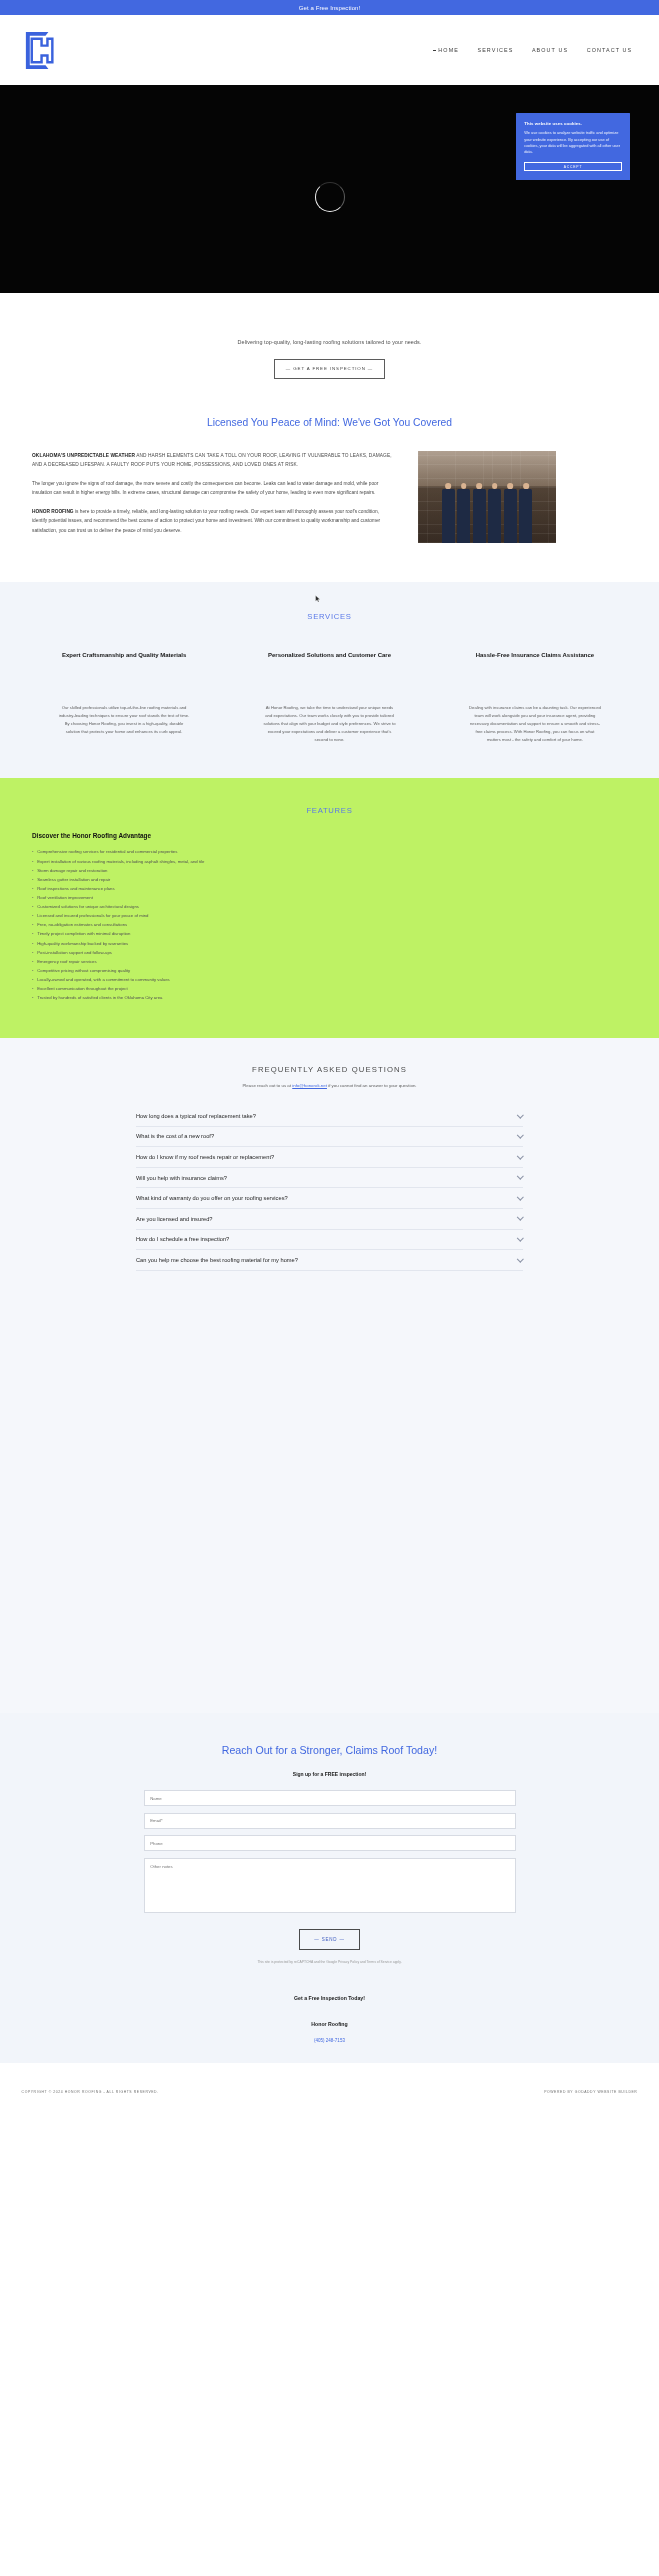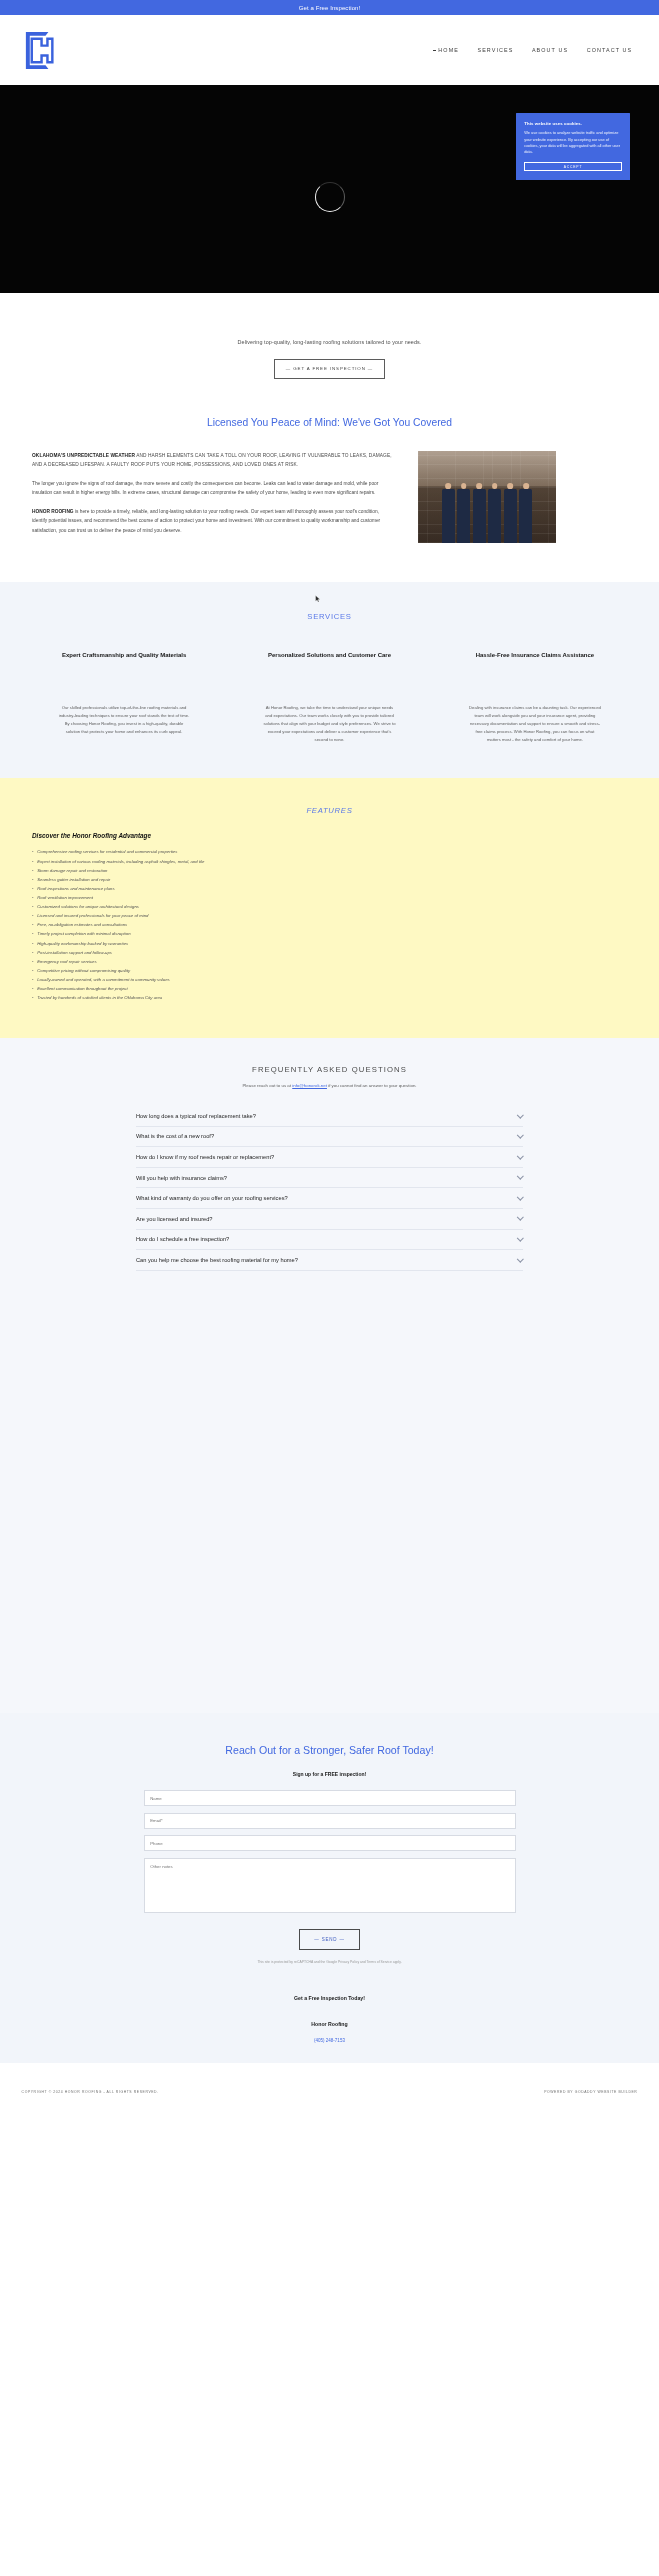--- a/index.html
+++ b/index.html
@@ -221,21 +221,21 @@
   }
   .benefit-body {
     font-size: 4.2px;
     line-height: 1.92;
     color: #5c5c5c;
     max-width: 133px;
     margin: 0 auto;
   }
 
   
-  .features-sect { background: #fef9c3; padding: 28px 0 36px; font-style: italic; }
+  .features-sect { background: #bef264; padding: 28px 0 36px; }
   .features-inner { padding: 0 32px; }
   .features-head {
     font-size: 6.4px;
     font-weight: bold;
     color: #111;
     margin: 16.5px 0 8.8px;
   }
   .feature-list { list-style: none; }
   .feature-list li {
     font-size: 4.3px;
@@ -560,21 +560,21 @@
         <span class="faq-q">Can you help me choose the best roofing material for my home?</span>
         <span class="faq-chev"></span>
       </div>
     </div>
   <svg class="cursor-arrow" style="left:315px; top:595px; position:absolute;" viewBox="0 0 12 17">
     <path d="M1 1 L1 14 L4.4 10.9 L6.6 15.6 L8.6 14.7 L6.5 10.2 L10.8 10.2 Z" fill="#2b2b2b" stroke="#ffffff" stroke-width="0.7"></path>
   </svg>
 </section>
 
 <section class="section contact-sect">
-  <h2 class="contact-title">Reach Out for a Stronger, Safer Roof Today!</h2>
+  <h2 class="contact-title">Reach Out for a Stronger, Claims Roof Today!</h2>
   <p class="contact-sub">Sign up for a FREE inspection!</p>
 
   <form class="contact-form">
     <input class="field" type="text" placeholder="Name" style="">
     <input class="field" type="email" placeholder="Email*" style="">
     <input class="field" type="tel" placeholder="Phone" style="">
     <textarea class="field-area" placeholder="Other notes" style=""></textarea>
 
     <div class="send-wrap">
       <button class="send-btn" type="submit">—  SEND  —</button>

